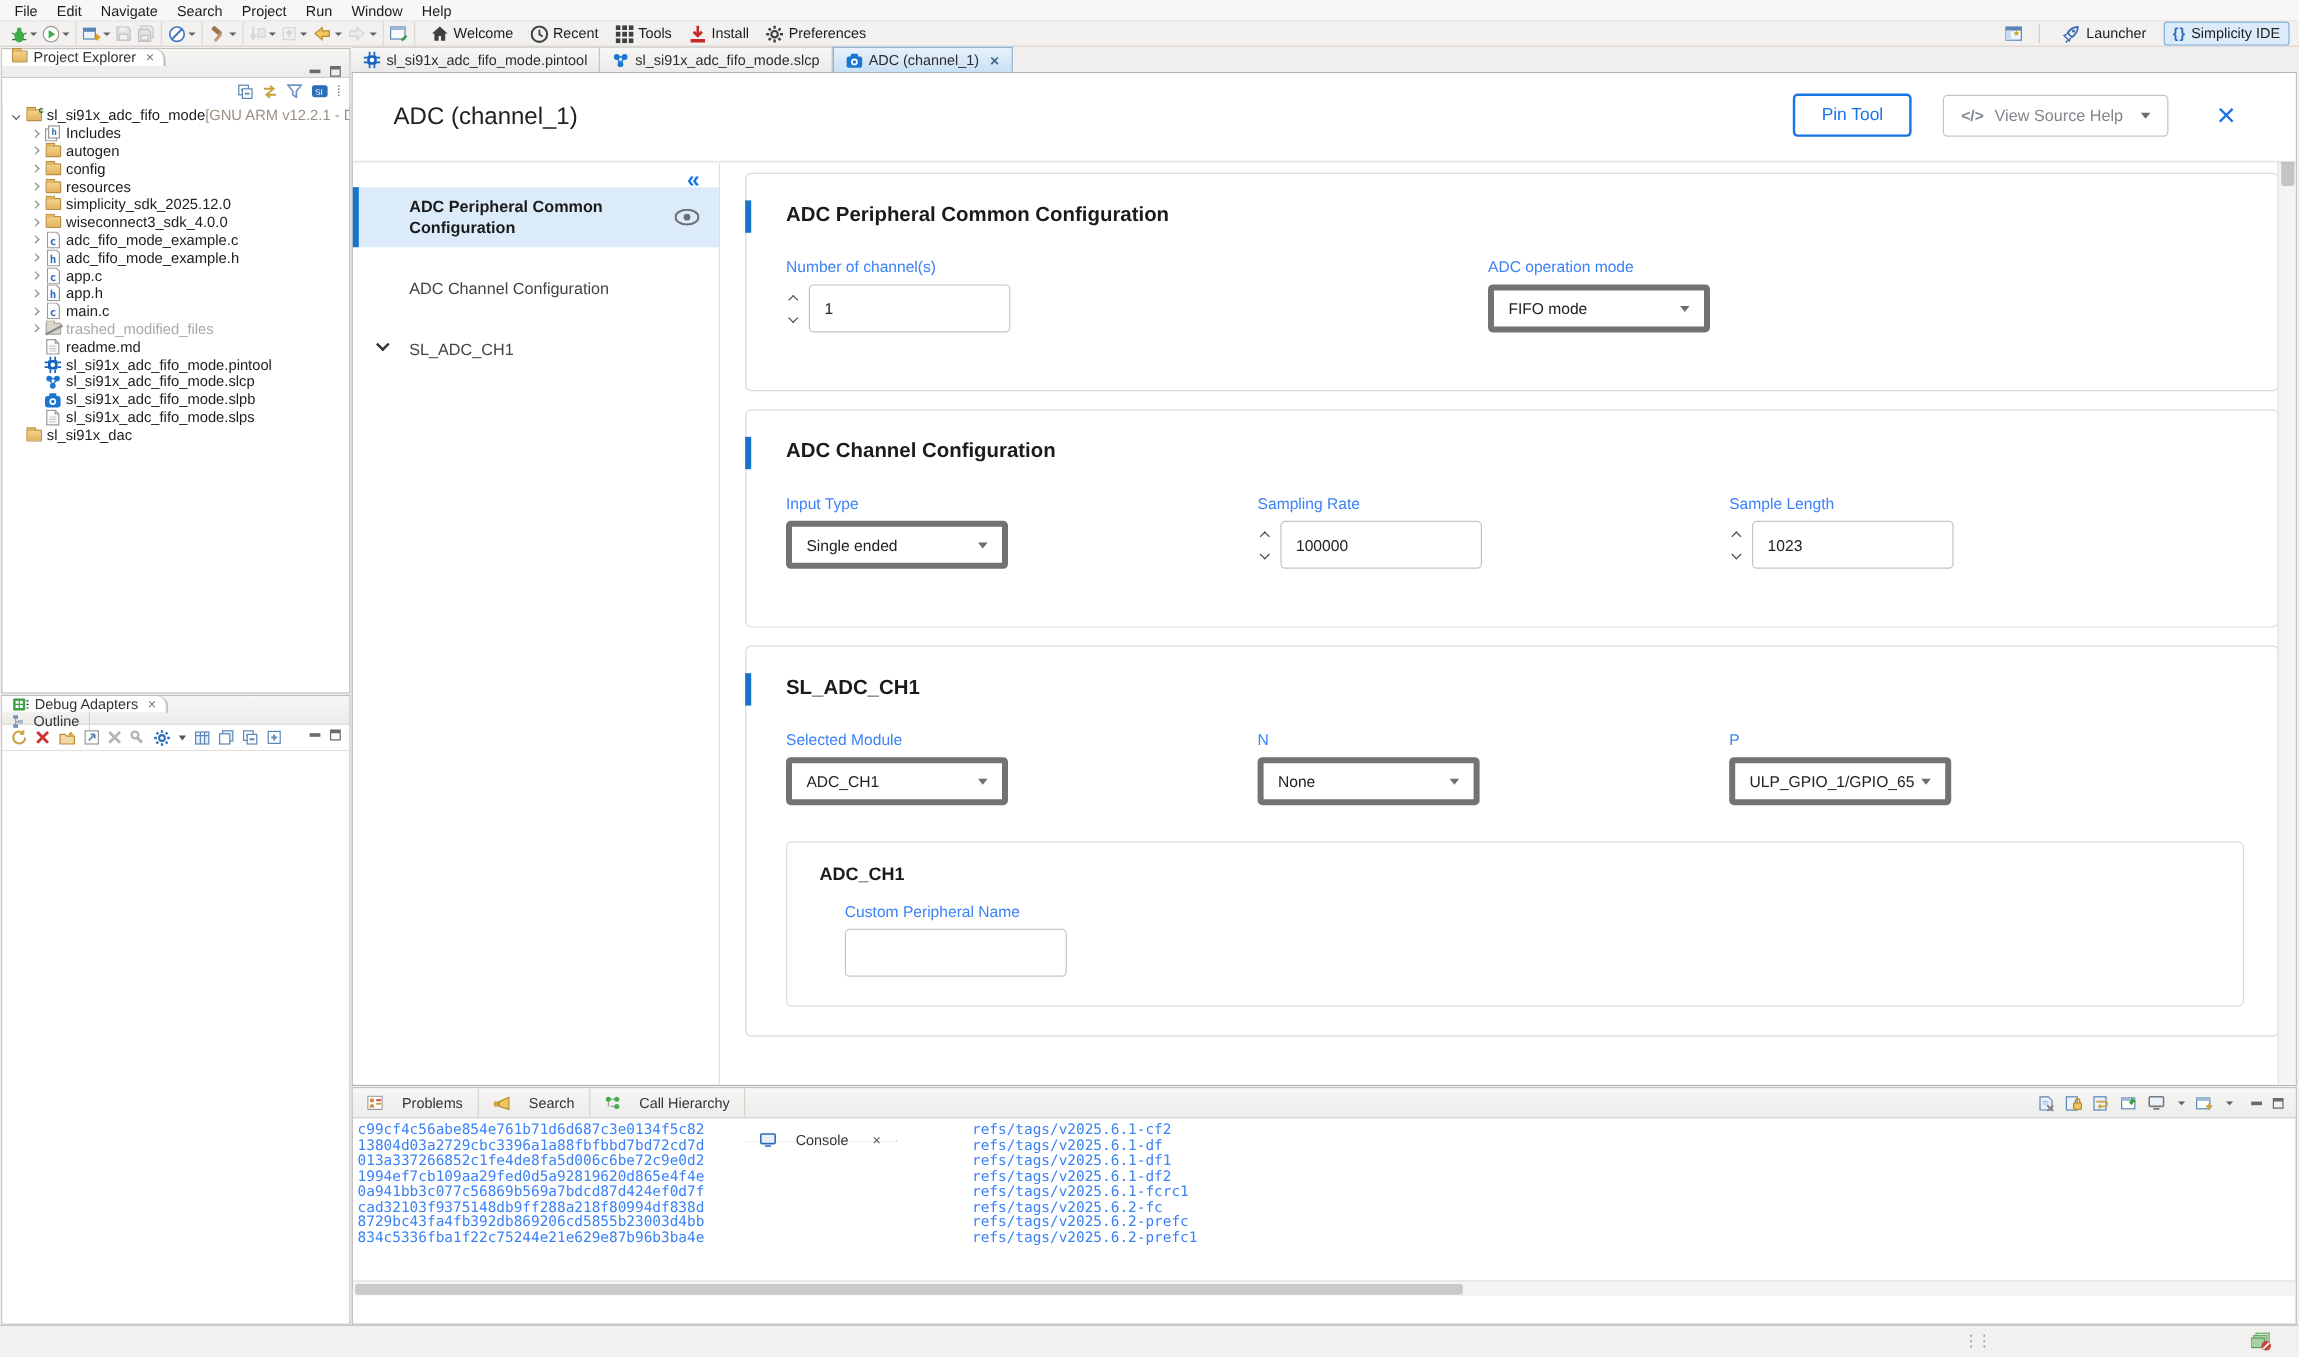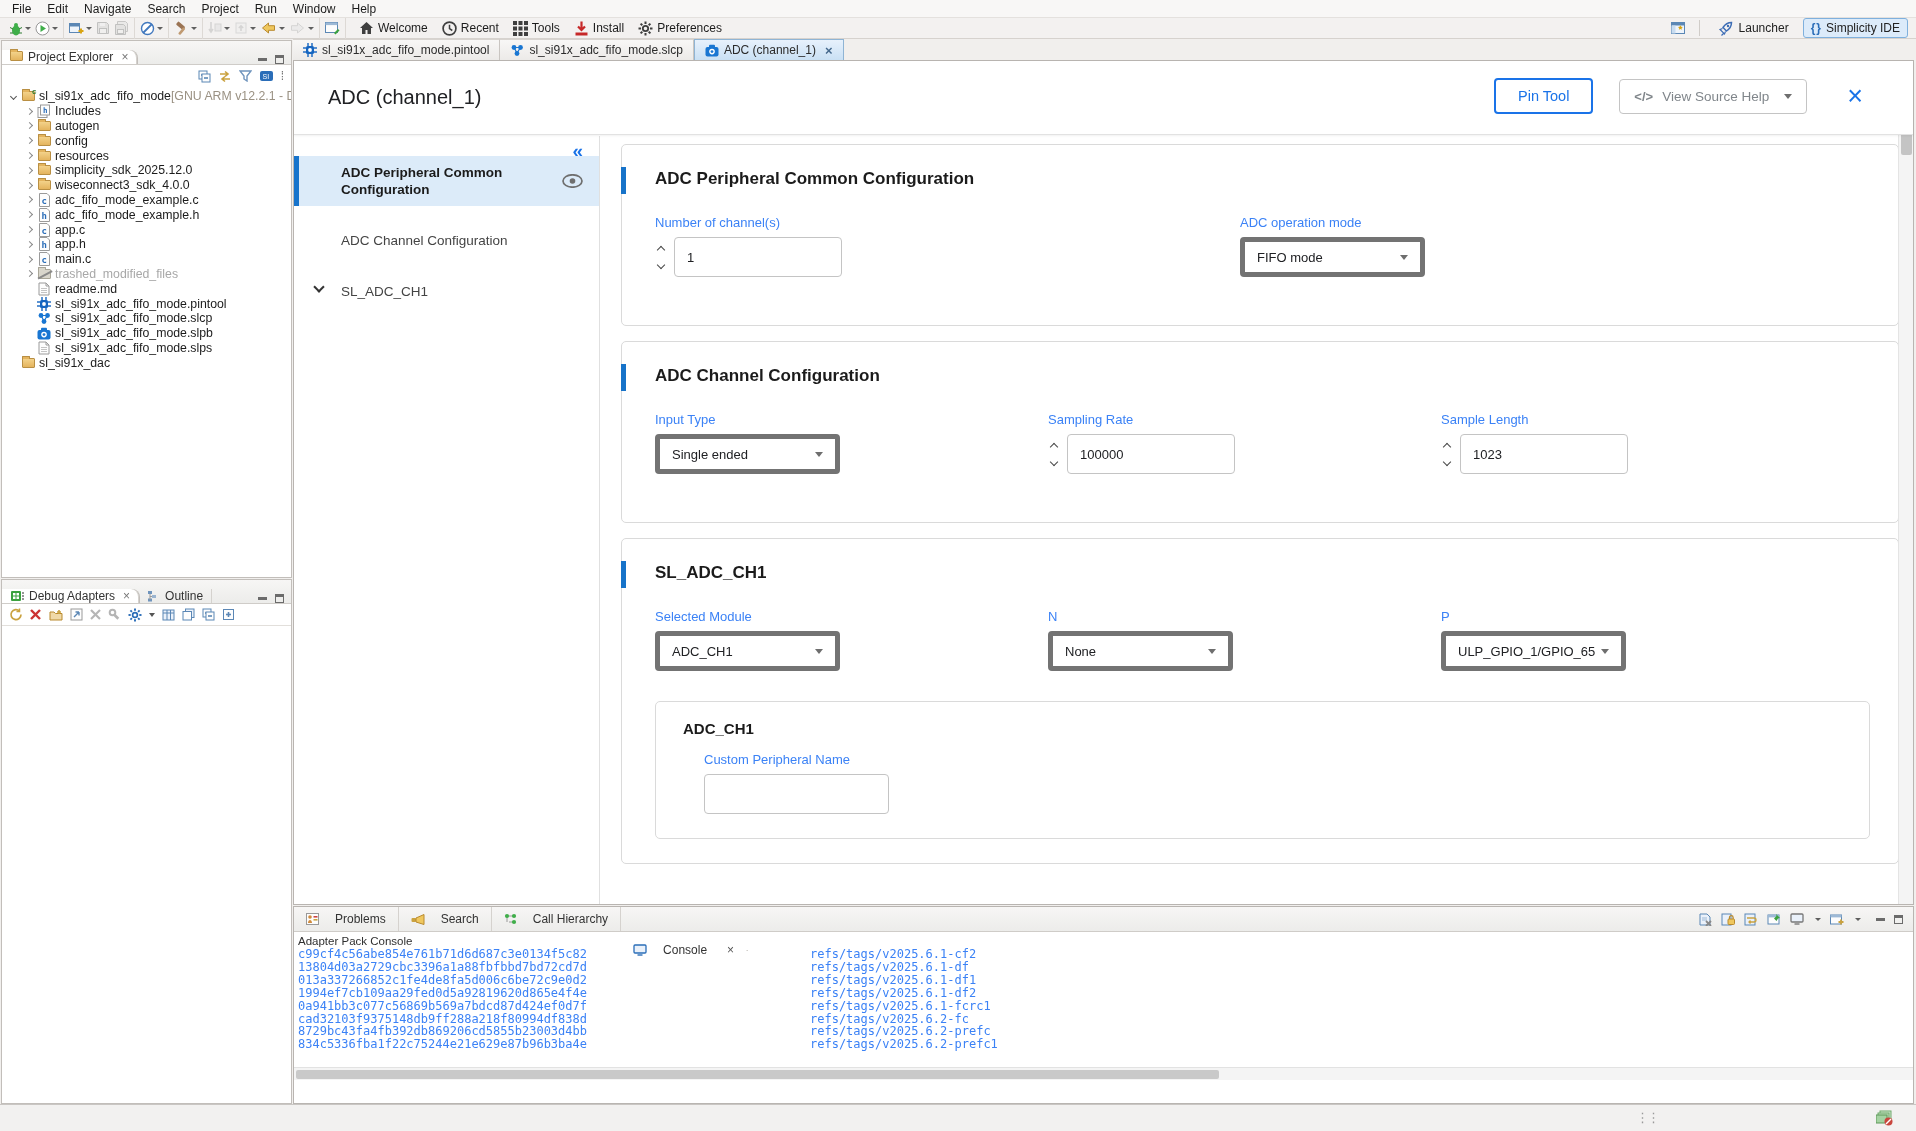--- a/index.html
+++ b/index.html
@@ -17,21 +17,21 @@
   .tb-caret { width:0; height:0; border-left:3px solid transparent; border-right:3px solid transparent; border-top:3.5px solid #5f5f5f; margin-left:2px; }
   .tb-label-btn { display:flex; align-items:center; gap:4px; font-size:12px; color:#1c1c1c; padding:1px 7px; border-radius:2px; }
   #toolbar-right { margin-left:auto; display:flex; align-items:center; gap:6px; padding-right:4px; }
   .persp-btn { display:flex; align-items:center; gap:5px; font-size:12px; padding:2px 7px; border-radius:3px; border:1px solid transparent; }
   .persp-btn.active { background:#dcebfa; border:1px solid #7fb0dd; }
   .braces { color:#2a6db8; font-weight:bold; font-size:12px; }
   .vsep { width:1px; height:16px; background:#d0ccc8; margin:0 4px; }
 
   
   .panel { position:absolute; background:#fff; border:1px solid #c2beba; }
-  .panel-tabs { height:24px; background:linear-gradient(#f7f6f5,#ececea); border-bottom:1px solid #cfccc8; display:flex; align-items:flex-end; }
+  .panel-tabs { height:24px; background:linear-gradient(#f7f6f5,#ececea); border-bottom:1px solid #cfccc8; display:flex; align-items:flex-start;flex-direction:column; }
   .ptab { display:flex; align-items:center; gap:5px; padding:0 8px; font-size:12px; color:#333; border-right:1px solid #d5d2ce; }
   .ptab.active { background:#fff; border-top-right-radius:8px; box-shadow:1px 0 0 #c2beba; font-weight:normal; }
   .ptab .x { color:#777; font-size:12px; margin-left:3px; }
   .win-btns { margin-left:auto; display:flex; align-items:center; gap:8px; padding-right:7px; }
   .min-glyph { width:9px; height:3px; border:1px solid #6b6b6b; border-top:2px solid #6b6b6b; }
   .max-glyph { width:9px; height:9px; border:1px solid #6b6b6b; border-top:3px solid #6b6b6b; }
   .panel-toolbar { height:22px; display:flex; align-items:center; gap:7px; padding:0 7px; background:#fff; }
   .pt-icon { display:flex; align-items:center; font-size:12px; color:#777; }
 
   
@@ -1010,21 +1010,20 @@
               <rect x="0.5" y="2" width="11" height="2.4" fill="#9db9d6"></rect>
               <path d="M11 6.5v5M8.5 9h5" stroke="#caa23f" stroke-width="1.8"></path>
             </svg>
           </span>
           <span class="tb-caret"></span>
           <span class="min-glyph" style="margin-left:6px;"></span>
           <span class="max-glyph"></span>
         </div>
       </div>
     <div id="console-body">
-      <div id="console-header">Adapter Pack Console</div>
       <div id="console-lines">
           <div class="cline"><span class="hash">c99cf4c56abe854e761b71d6d687c3e0134f5c82</span><span>refs/tags/v2025.6.1-cf2</span></div>
           <div class="cline"><span class="hash">13804d03a2729cbc3396a1a88fbfbbd7bd72cd7d</span><span>refs/tags/v2025.6.1-df</span></div>
           <div class="cline"><span class="hash">013a337266852c1fe4de8fa5d006c6be72c9e0d2</span><span>refs/tags/v2025.6.1-df1</span></div>
           <div class="cline"><span class="hash">1994ef7cb109aa29fed0d5a92819620d865e4f4e</span><span>refs/tags/v2025.6.1-df2</span></div>
           <div class="cline"><span class="hash">0a941bb3c077c56869b569a7bdcd87d424ef0d7f</span><span>refs/tags/v2025.6.1-fcrc1</span></div>
           <div class="cline"><span class="hash">cad32103f9375148db9ff288a218f80994df838d</span><span>refs/tags/v2025.6.2-fc</span></div>
           <div class="cline"><span class="hash">8729bc43fa4fb392db869206cd5855b23003d4bb</span><span>refs/tags/v2025.6.2-prefc</span></div>
           <div class="cline"><span class="hash">834c5336fba1f22c75244e21e629e87b96b3ba4e</span><span>refs/tags/v2025.6.2-prefc1</span></div>
         </div>

